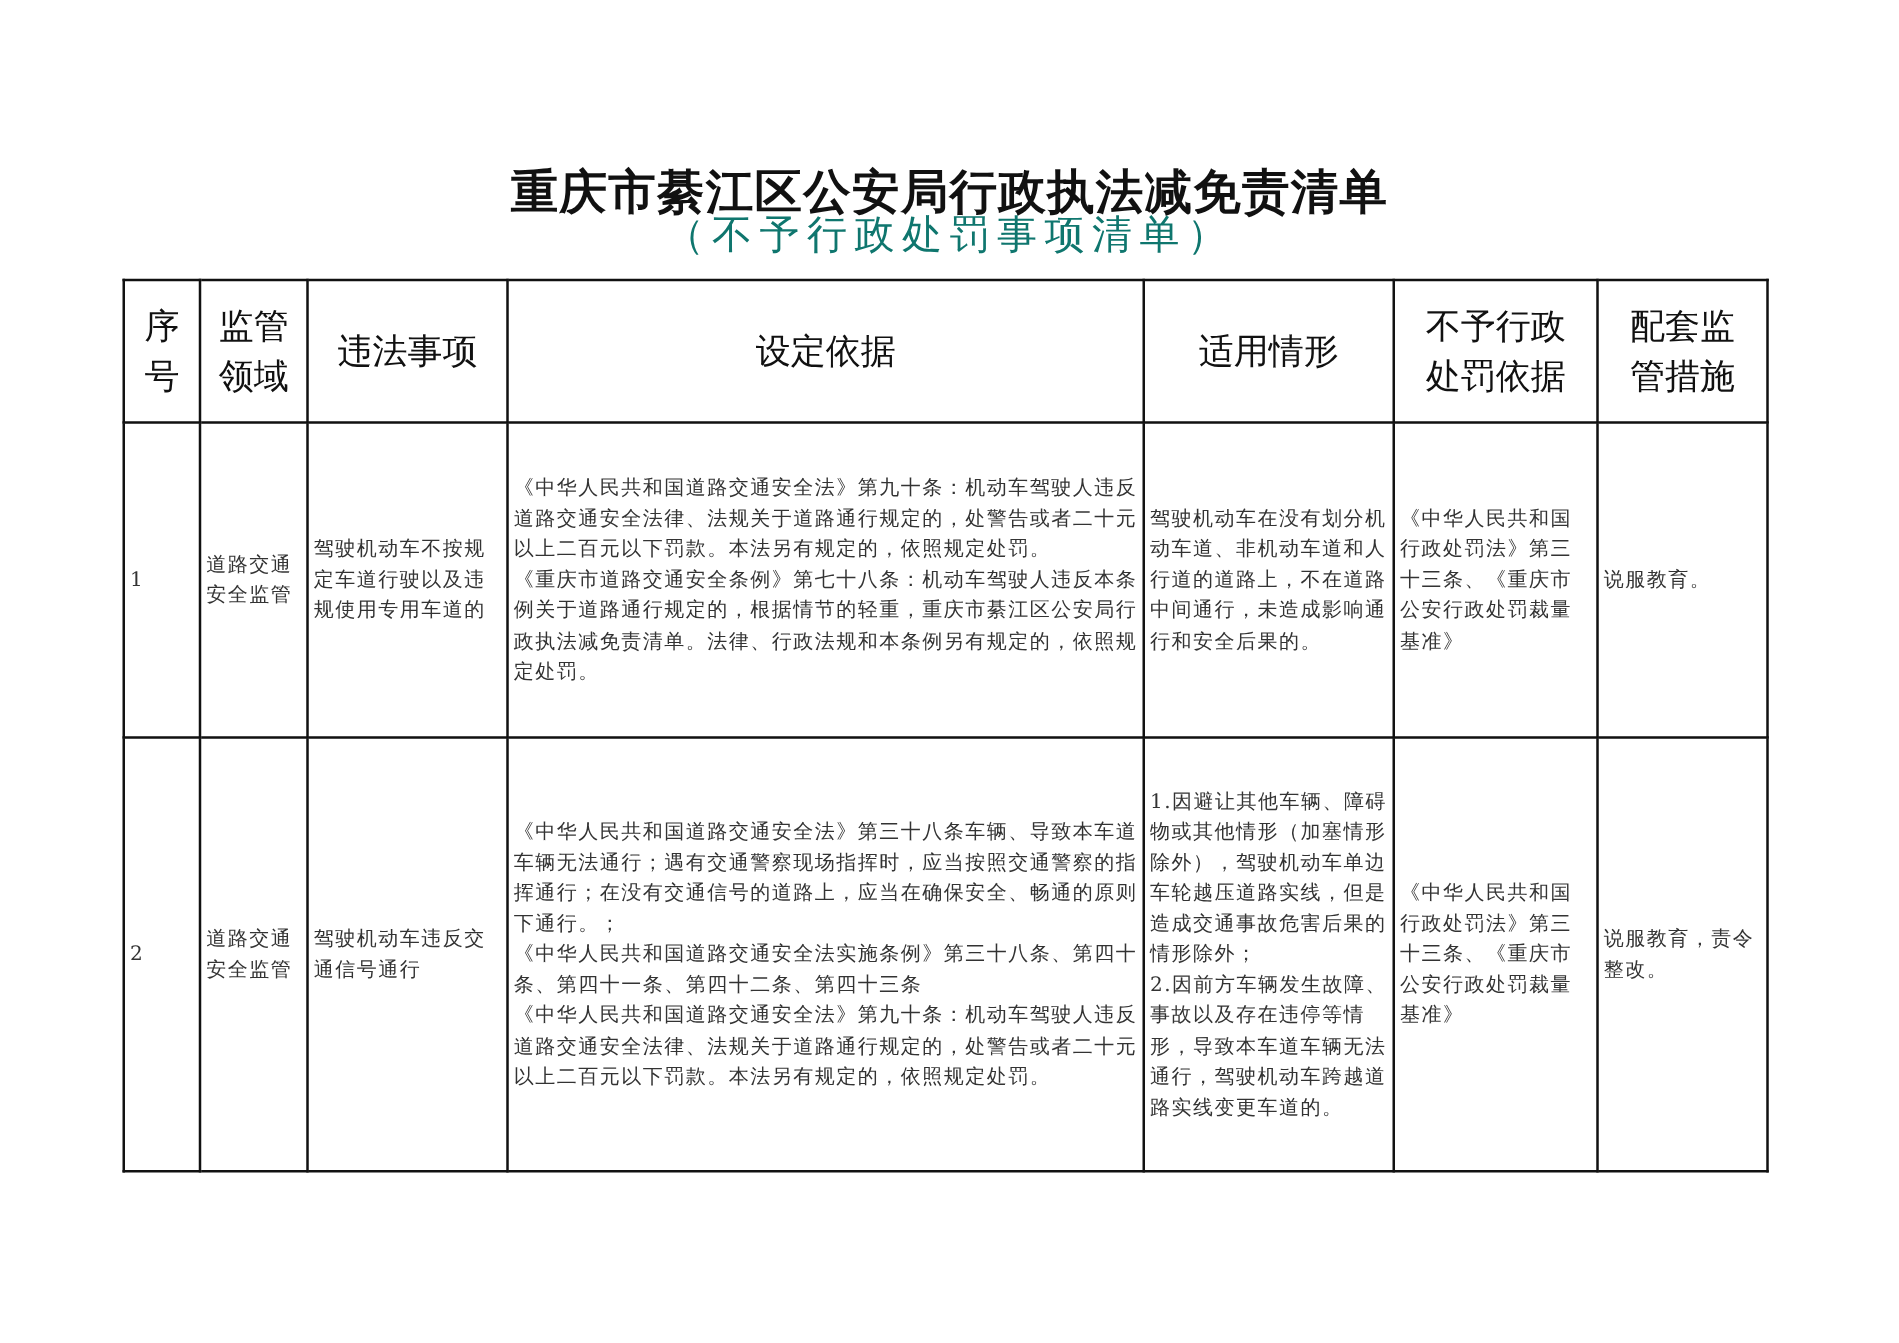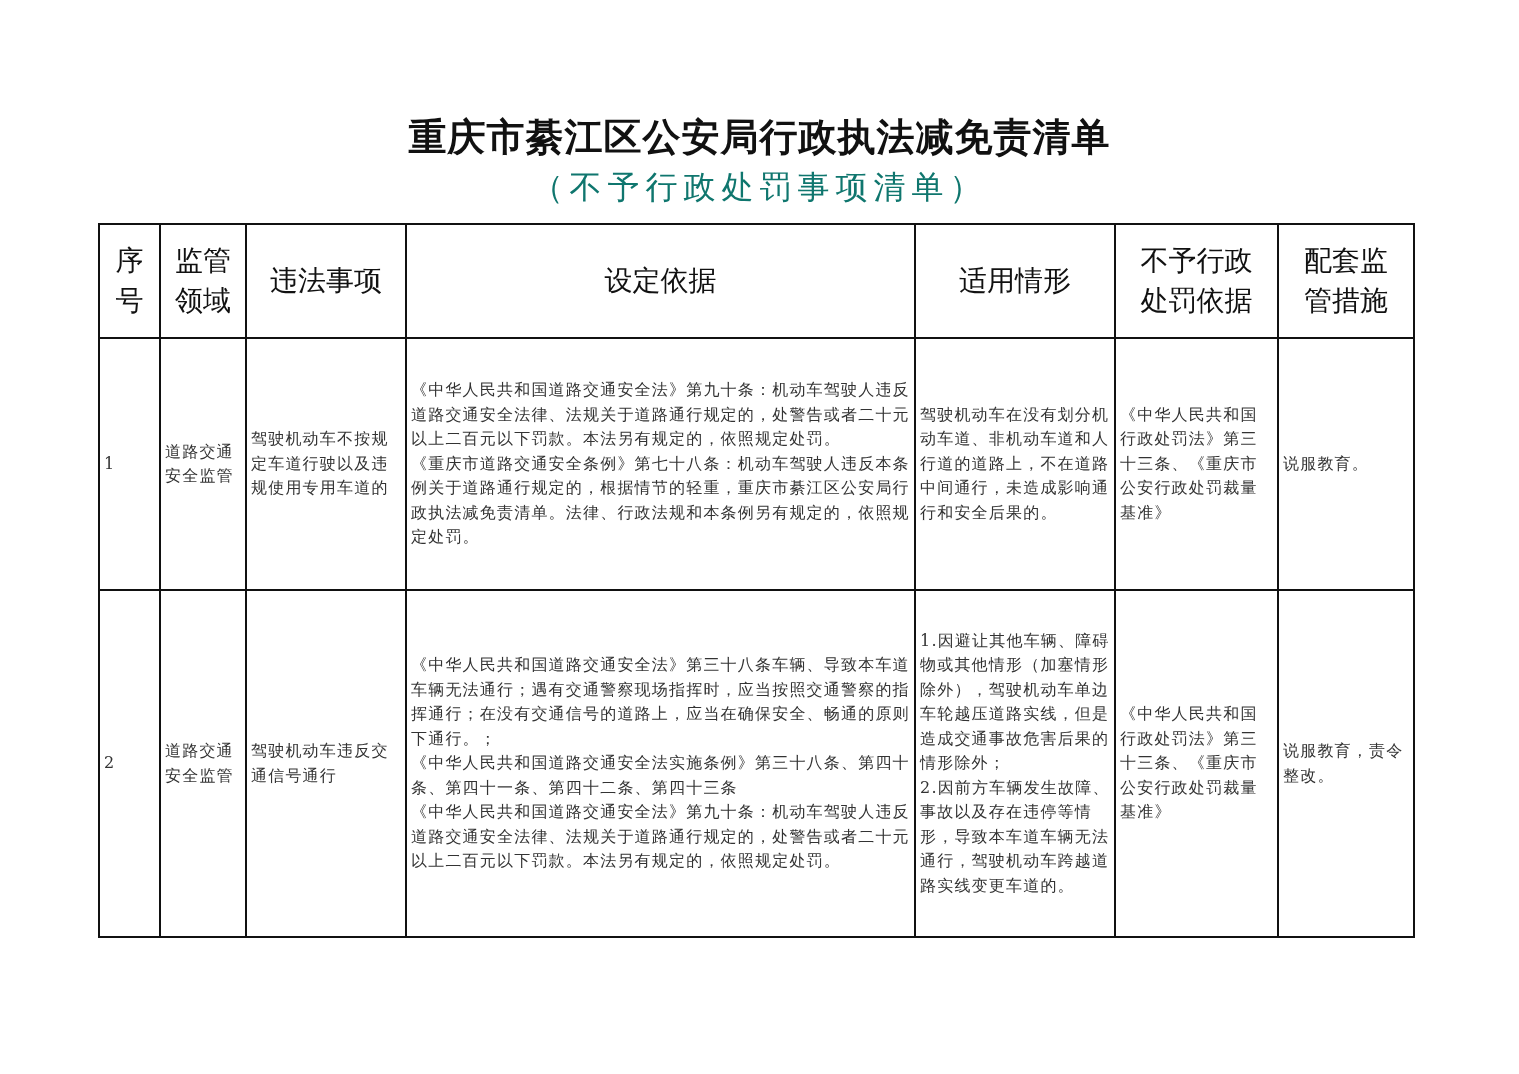--- a/index.html
+++ b/index.html
@@ -1,18 +1,18 @@
 <!DOCTYPE html>
 <html><head>
   <meta charset="utf-8">
   <style>
     html, body { margin: 0; padding: 0; background: #ffffff; }
     body { width: 1519px; height: 1074px; position: relative; overflow: hidden; color: #1a1a1a; }
     .title {
-      position: absolute; left: 0; width: 1519px; top: 112px; text-align: center;
+      position: absolute; left: 0; width: 1519px; top: 128px; text-align: center;
       font-family: "DejaVu Serif", "Liberation Serif", serif; font-weight: bold;
       font-size: 38px; letter-spacing: 1px; color: #111;
     }
     .subtitle {
       position: absolute; left: 0; width: 1519px; top: 166px; text-align: center;
       font-family: "DejaVu Serif", "Liberation Serif", serif;
       font-size: 32px; letter-spacing: 6px; color: #0f766e;
     }
     table.list {
       position: absolute; left: 98px; top: 223px; border-collapse: collapse;

